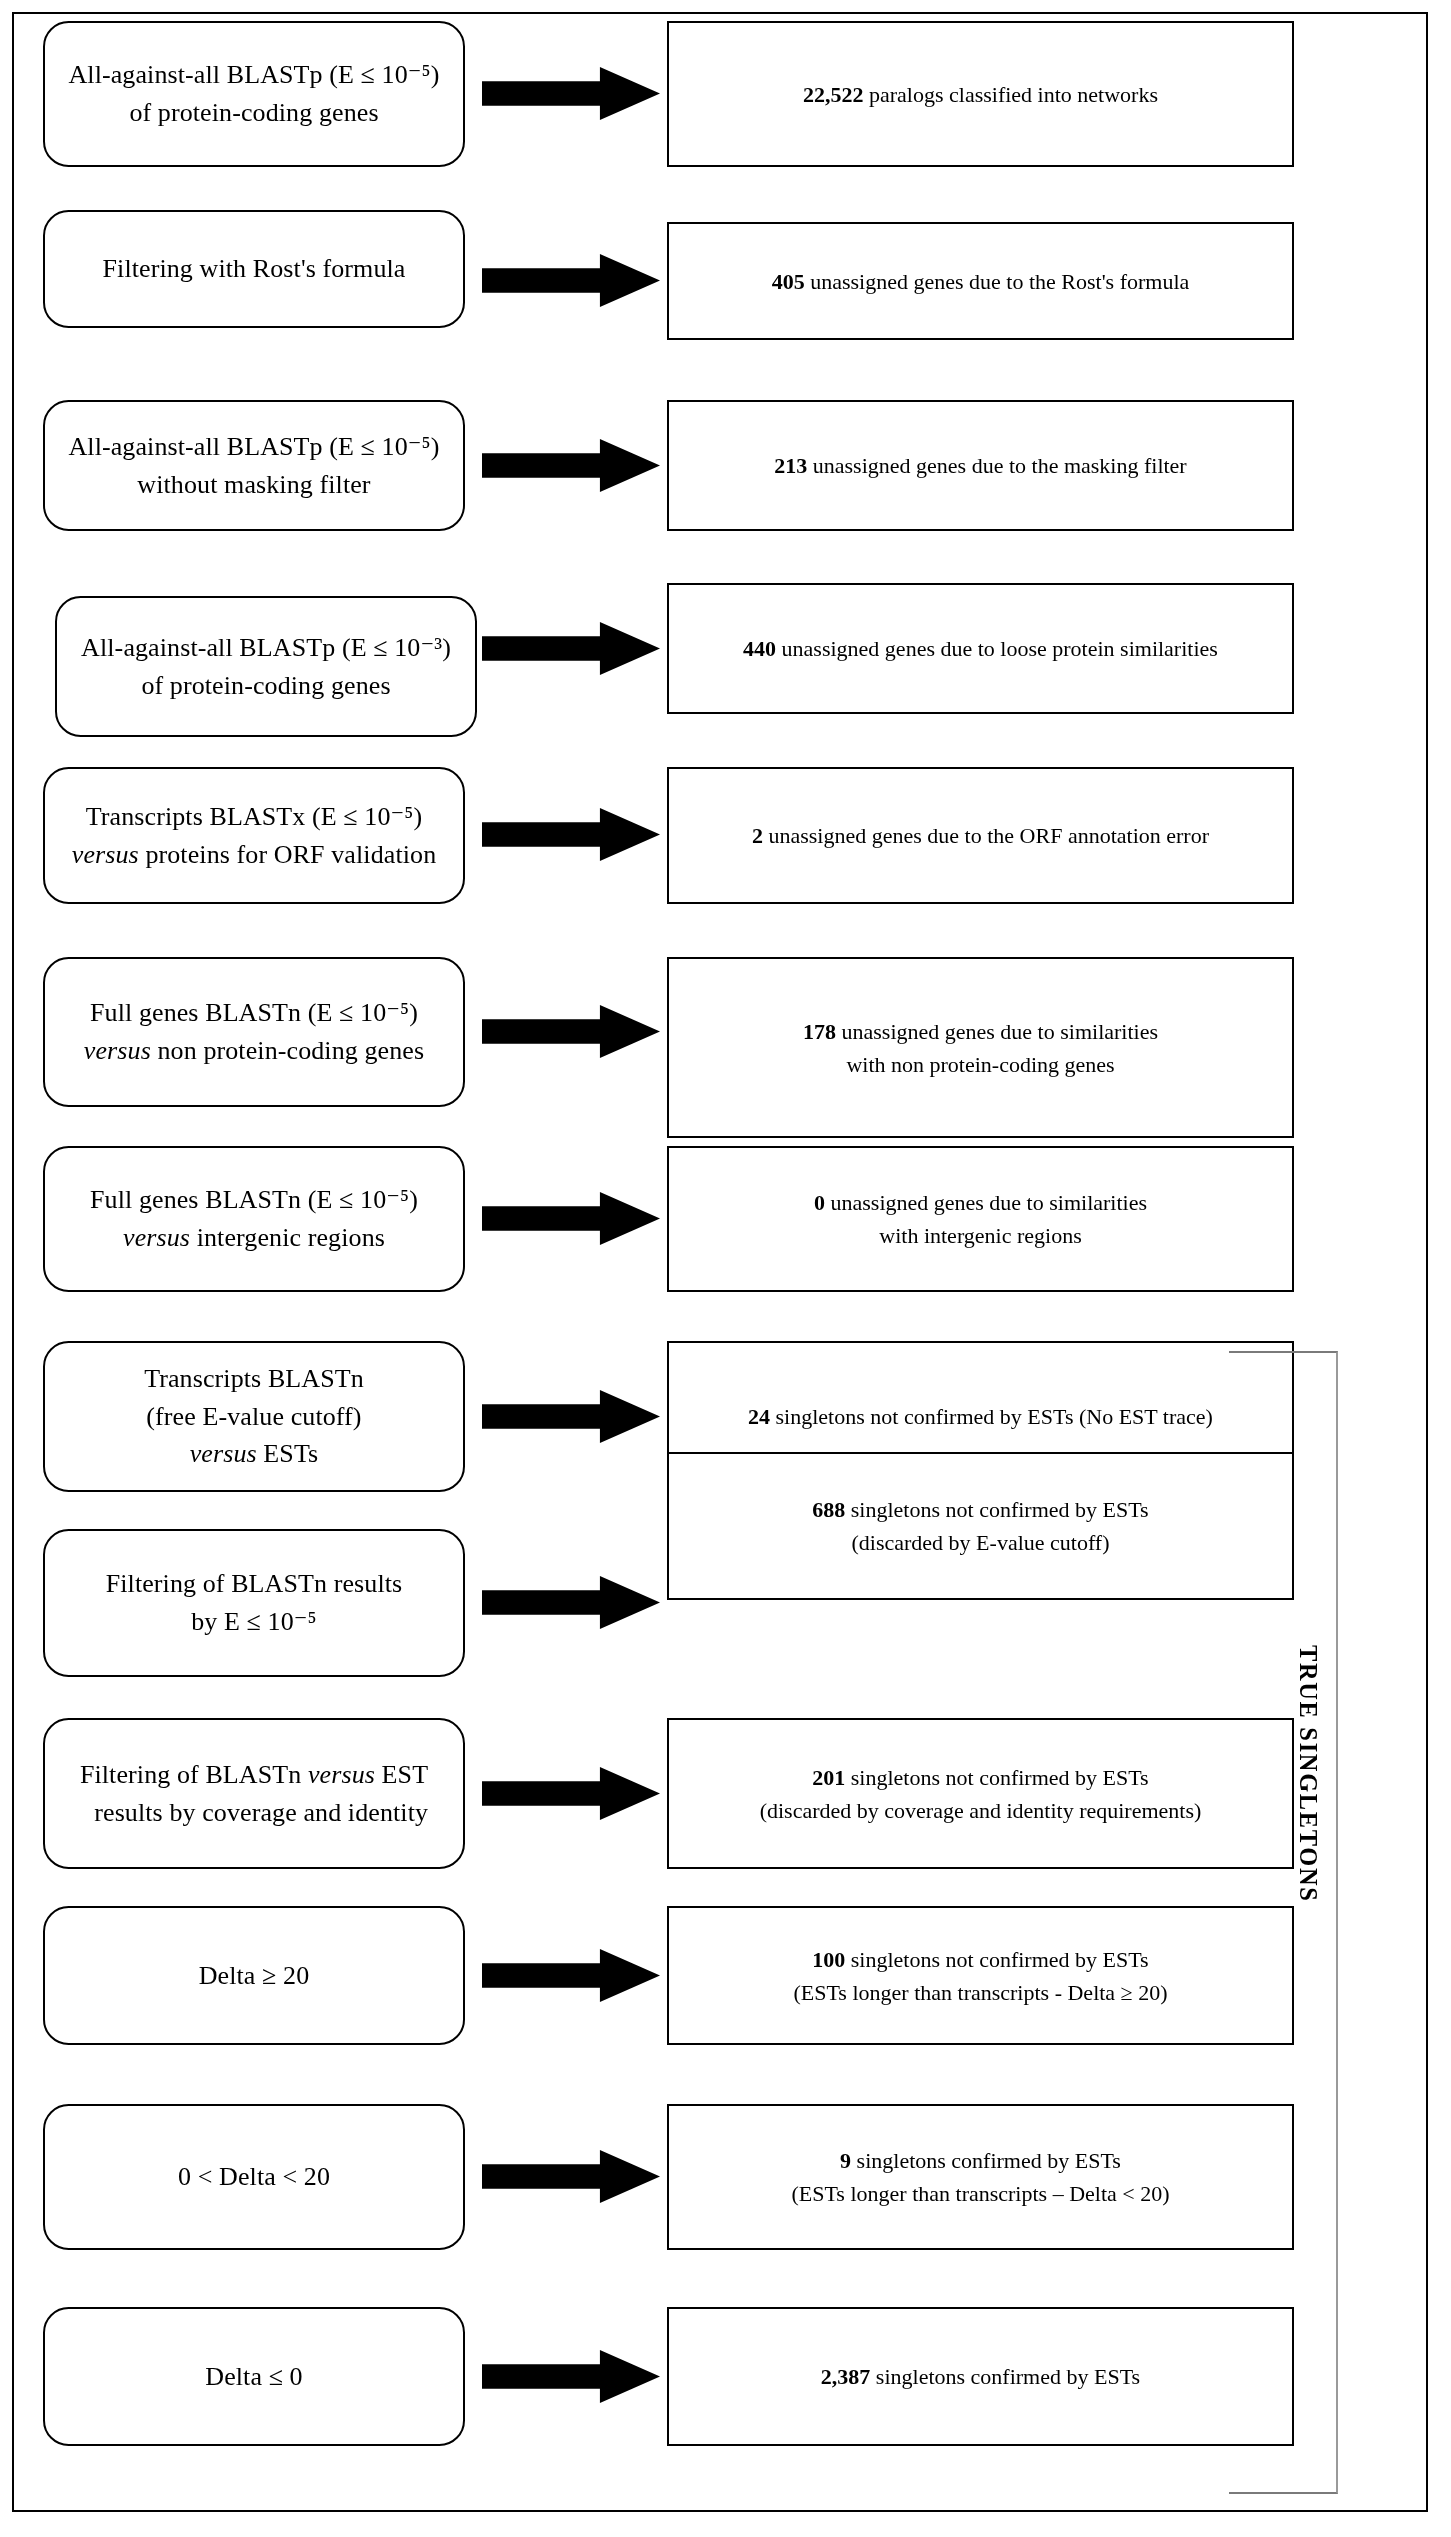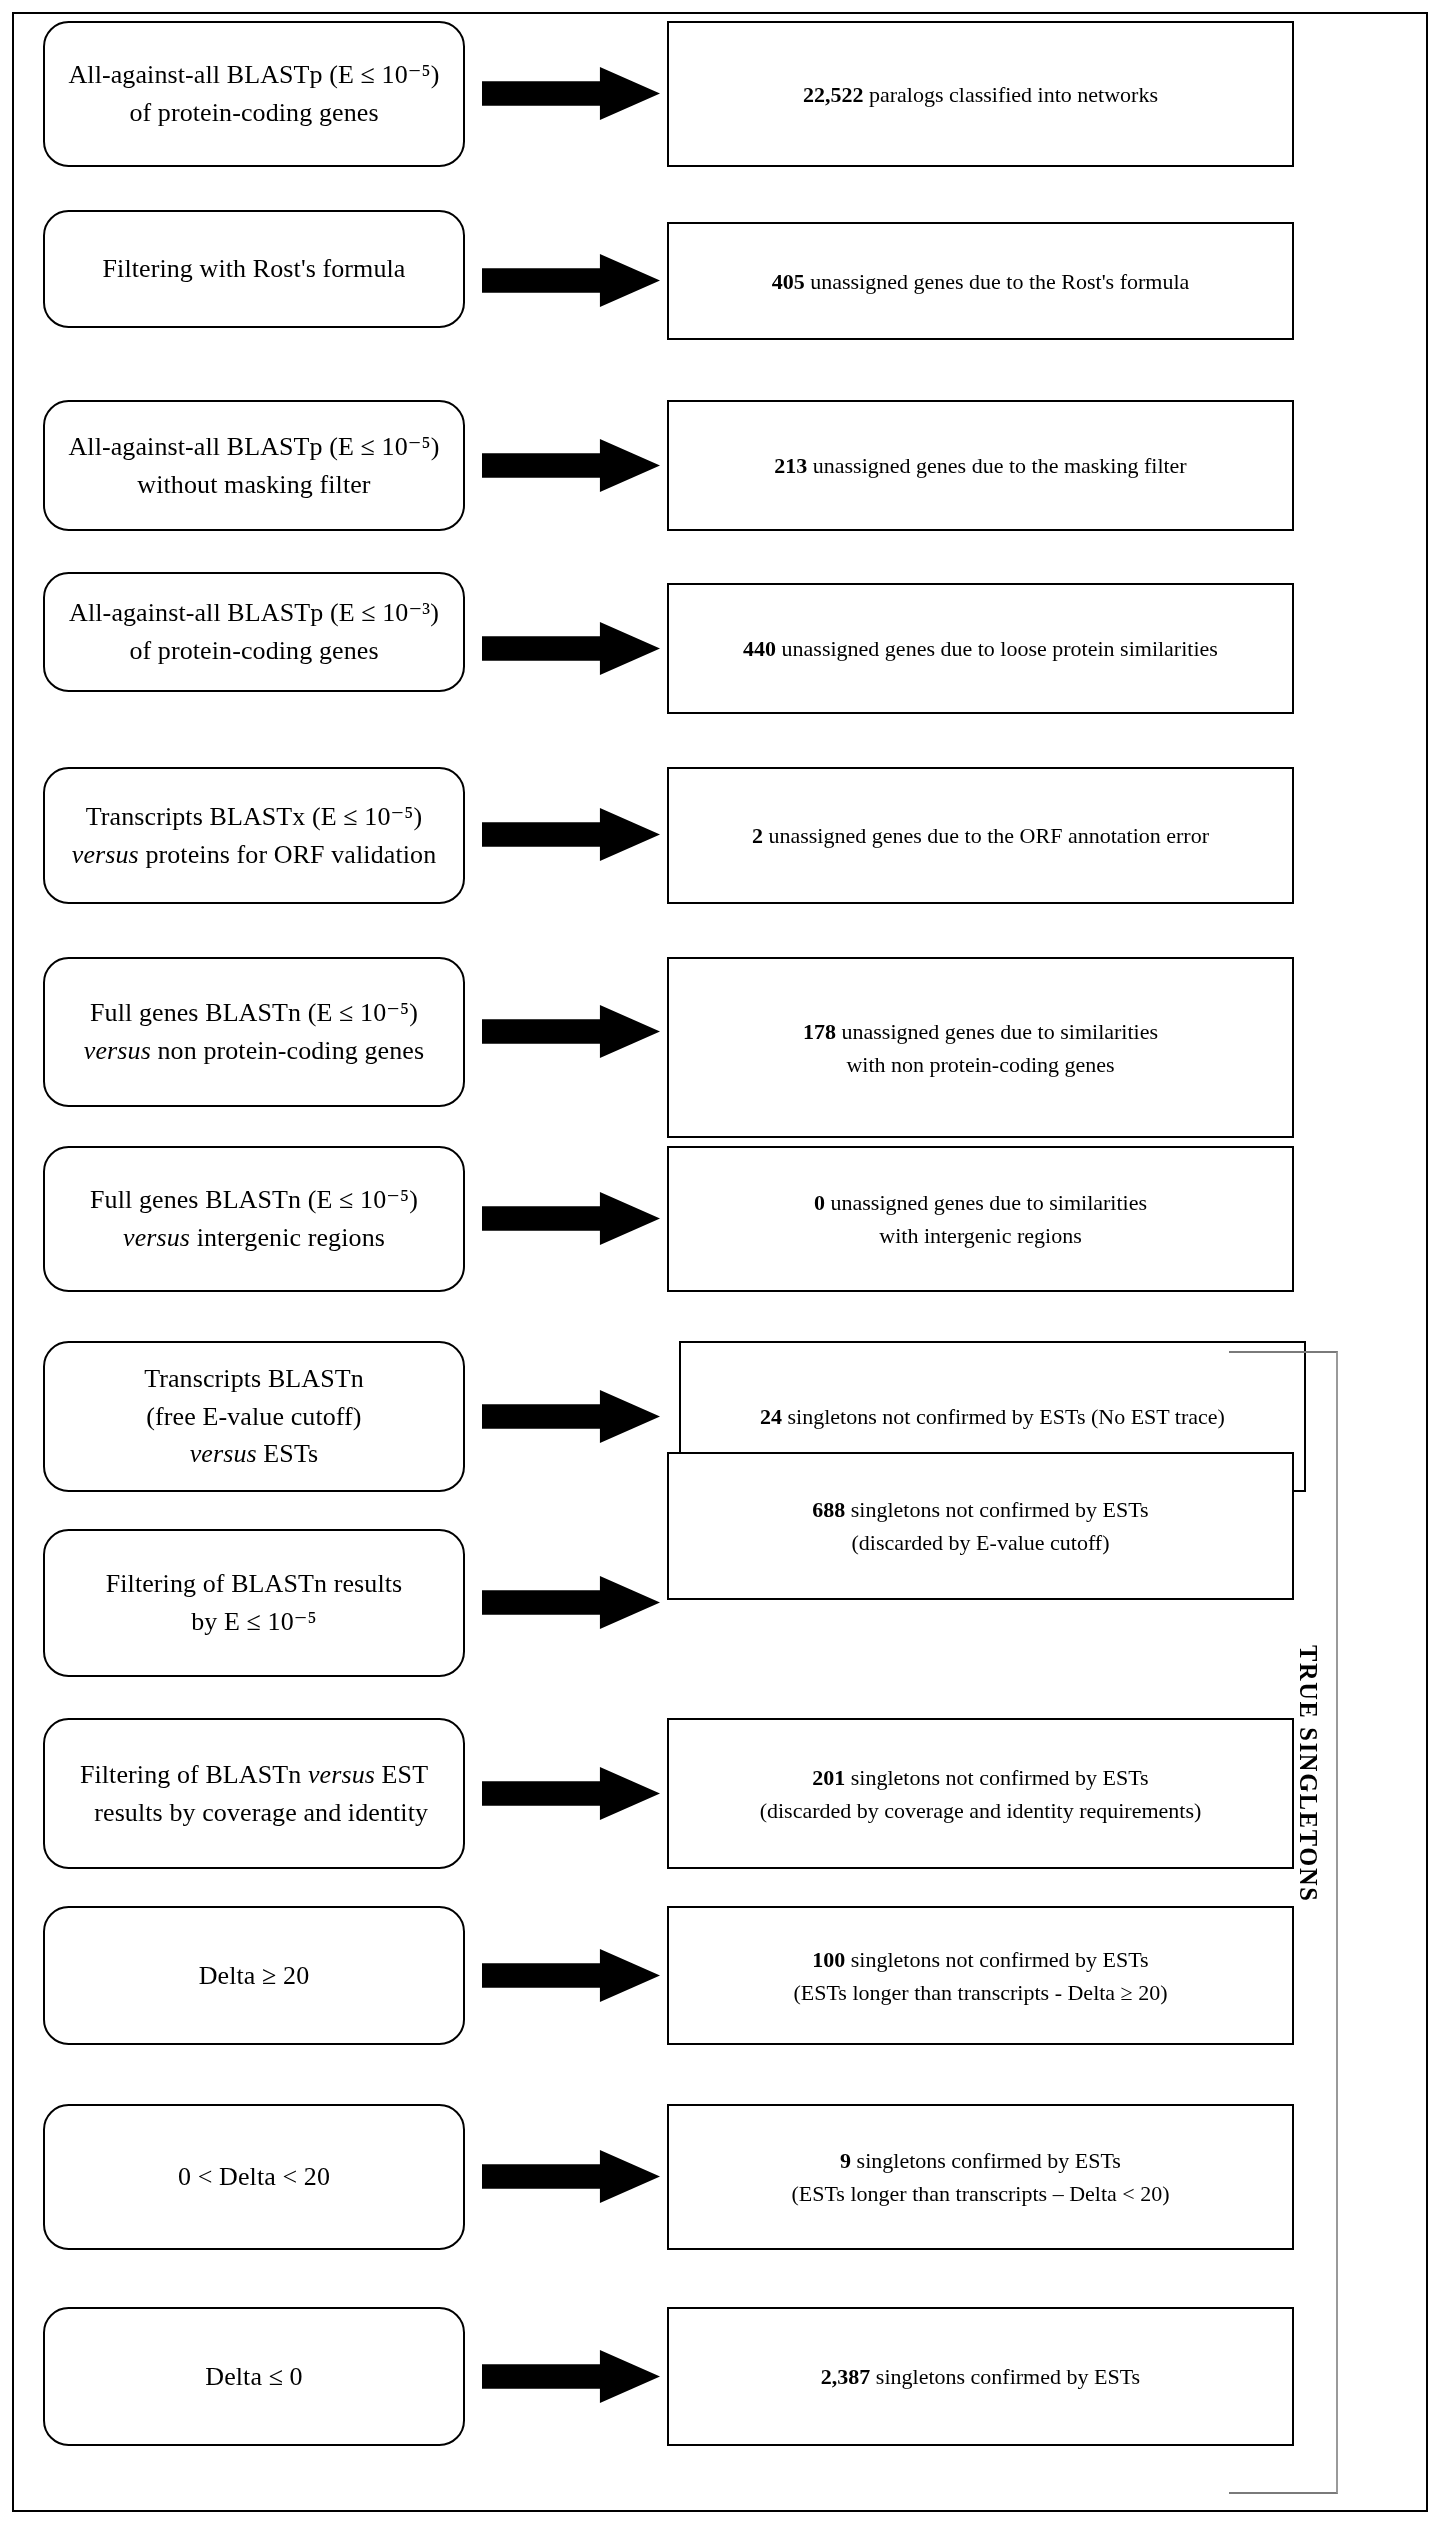--- a/index.html
+++ b/index.html
@@ -144,21 +144,21 @@
         <div class="arrow" style="top: 439px;">
           <svg viewBox="0 0 320 96" preserveAspectRatio="none" aria-hidden="true">
             <polygon points="0,26 212,26 212,0 320,48 212,96 212,70 0,70" fill="#000000"></polygon>
           </svg>
         </div>
         <div class="result-box" style="top: 400px; height: 131px;">
           <div class="result-text"><b>213</b> unassigned genes due to the masking filter</div>
         </div>
       </div>
       <div class="flow-row" style="top: 0px;">
-        <div class="step-box" style="top: 572px; height: 120px;">
+        <div class="step-box" style="top: 596px; height: 141px; margin-left: 12px;">
           <div class="step-text">All-against-all BLASTp (E ≤ 10⁻³)<br>of protein-coding genes</div>
         </div>
         <div class="arrow" style="top: 622px;">
           <svg viewBox="0 0 320 96" preserveAspectRatio="none" aria-hidden="true">
             <polygon points="0,26 212,26 212,0 320,48 212,96 212,70 0,70" fill="#000000"></polygon>
           </svg>
         </div>
         <div class="result-box" style="top: 583px; height: 131px;">
           <div class="result-text"><b>440</b> unassigned genes due to loose protein similarities</div>
         </div>
@@ -204,21 +204,21 @@
       </div>
       <div class="flow-row" style="top: 0px;">
         <div class="step-box" style="top: 1341px; height: 151px;">
           <div class="step-text">Transcripts BLASTn<br>(free E-value cutoff)<br><em class="versus">versus</em>  ESTs</div>
         </div>
         <div class="arrow" style="top: 1390px;">
           <svg viewBox="0 0 320 96" preserveAspectRatio="none" aria-hidden="true">
             <polygon points="0,26 212,26 212,0 320,48 212,96 212,70 0,70" fill="#000000"></polygon>
           </svg>
         </div>
-        <div class="result-box" style="top: 1341px; height: 151px; margin-left: 12px;">
+        <div class="result-box" style="top: 1341px; height: 151px;">
           <div class="result-text"><b>24</b> singletons not confirmed by ESTs (No EST trace)</div>
         </div>
       </div>
       <div class="flow-row" style="top: 0px;">
         <div class="step-box" style="top: 1529px; height: 148px;">
           <div class="step-text">Filtering of BLASTn results<br>by E ≤ 10⁻⁵</div>
         </div>
         <div class="arrow" style="top: 1576px;">
           <svg viewBox="0 0 320 96" preserveAspectRatio="none" aria-hidden="true">
             <polygon points="0,26 212,26 212,0 320,48 212,96 212,70 0,70" fill="#000000"></polygon>

